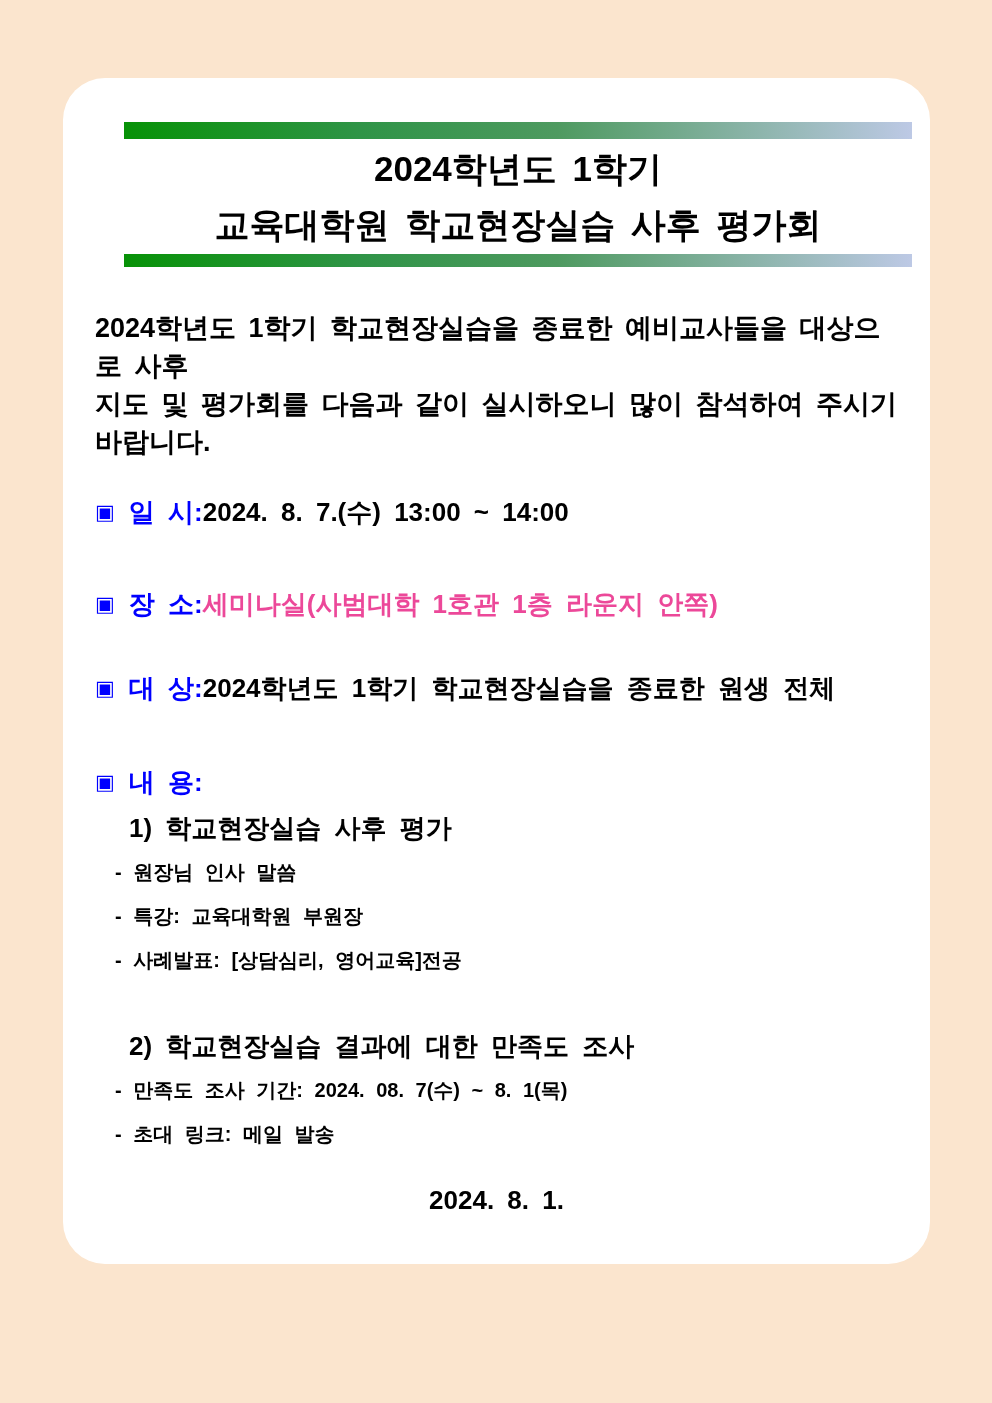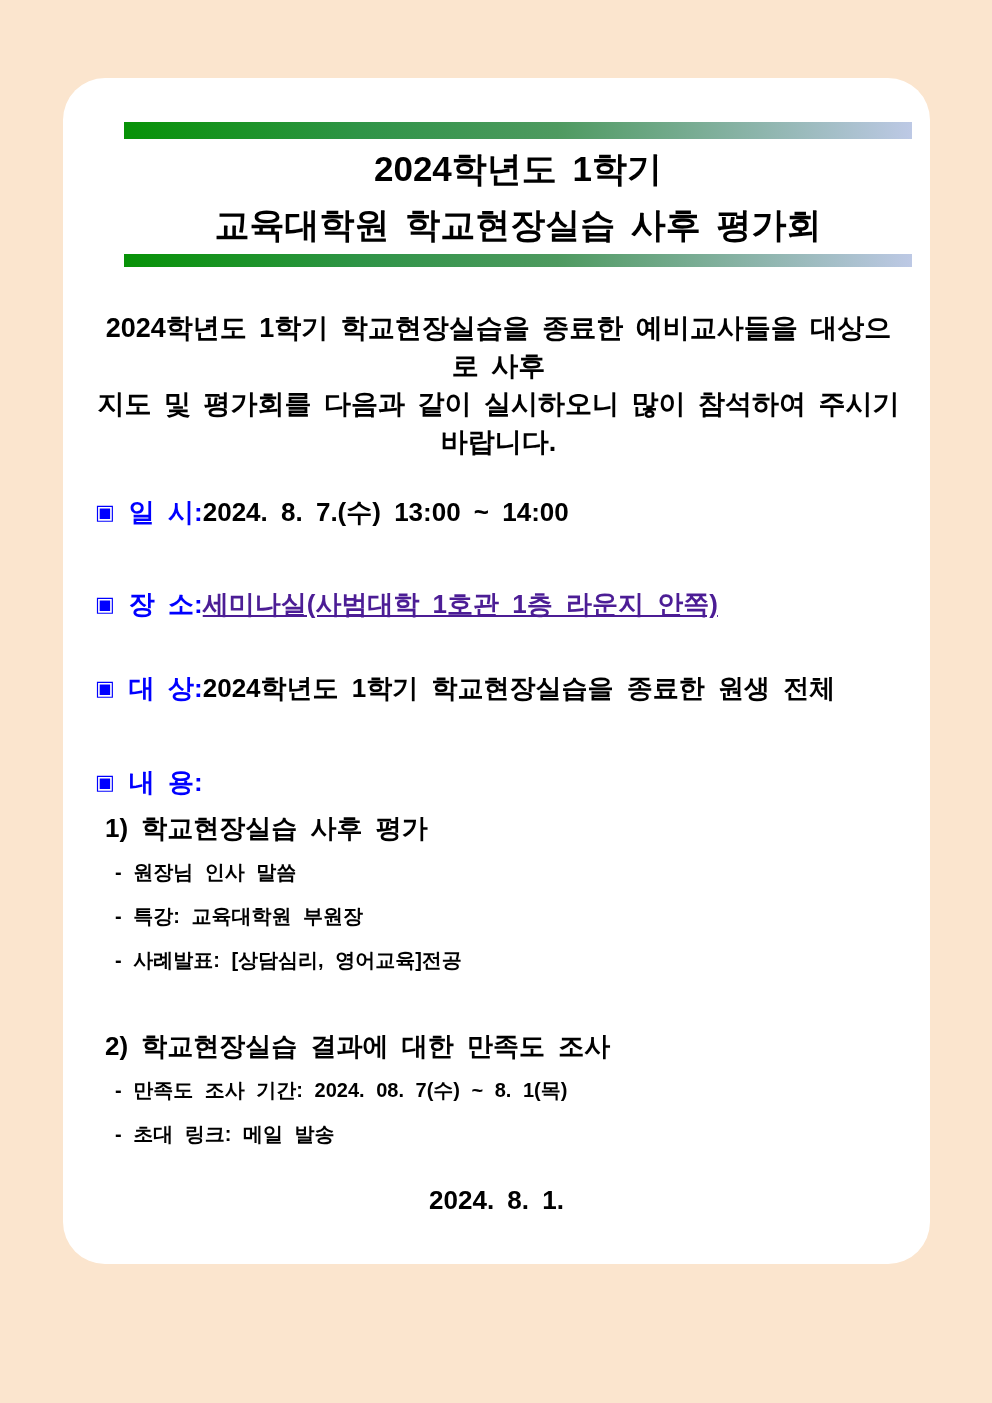--- a/index.html
+++ b/index.html
@@ -35,44 +35,43 @@
     color:#000;
   }
   .title-1 { margin-top:10px; }
   .title-2 { margin-top:16px; }
   .intro {
     margin:42px 28px 0 32px;
     font-size:27px;
     font-weight:bold;
     line-height:38px;
     word-spacing:5px;
-    text-align:center;
   }
   .section {
     padding-left:32px;
     font-size:26px;
     font-weight:bold;
     line-height:30px;
     word-spacing:6px;
   }
   .sec-1 { margin-top:36px; }
   .sec-2 { margin-top:60px; }
   .sec-3 { margin-top:52px; }
   .sec-4 { margin-top:62px; }
   .marker {
     color:#0000FF;
     font-size:21px;
     margin-right:14px;
     position:relative; top:-2px;
   }
   .label { color:#0000FF; }
   .value { color:#000; }
-  .value-blue { color:#4c1d95;text-decoration:underline; }
+  .value-blue { color:#ec4899; }
   .group-heading {
-    padding-left:42px;
+    padding-left:66px;
     font-size:26px; font-weight:bold; line-height:30px; word-spacing:6px;
   }
   .g1-heading { margin-top:14px; }
   .g2-heading { margin-top:56px; }
   .group-item {
     padding-left:52px;
     margin-top:14px;
     font-size:20px; font-weight:bold; line-height:30px; word-spacing:6px;
   }
   .date-line {

